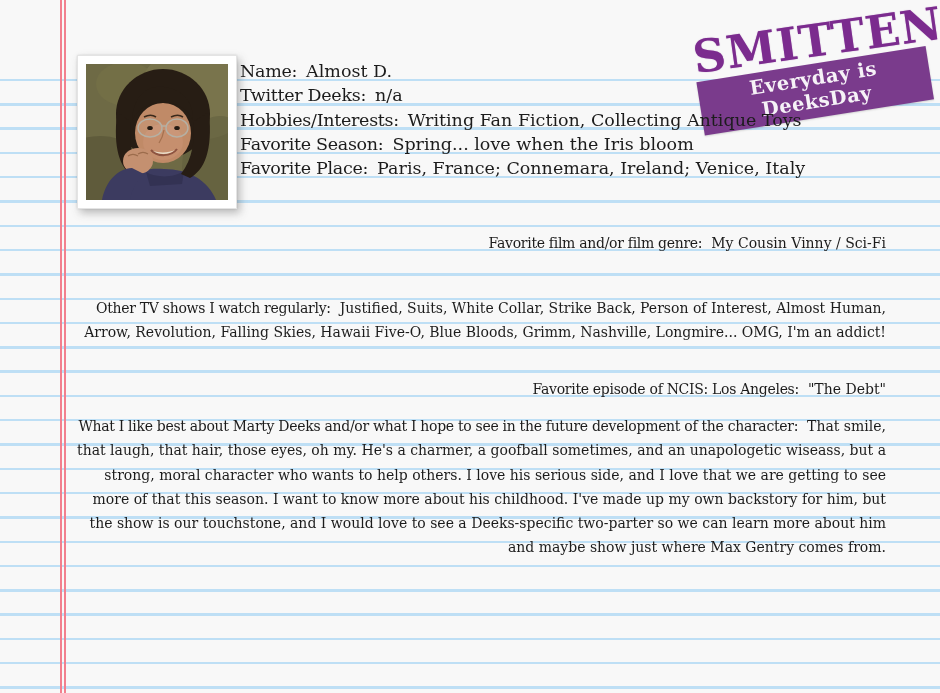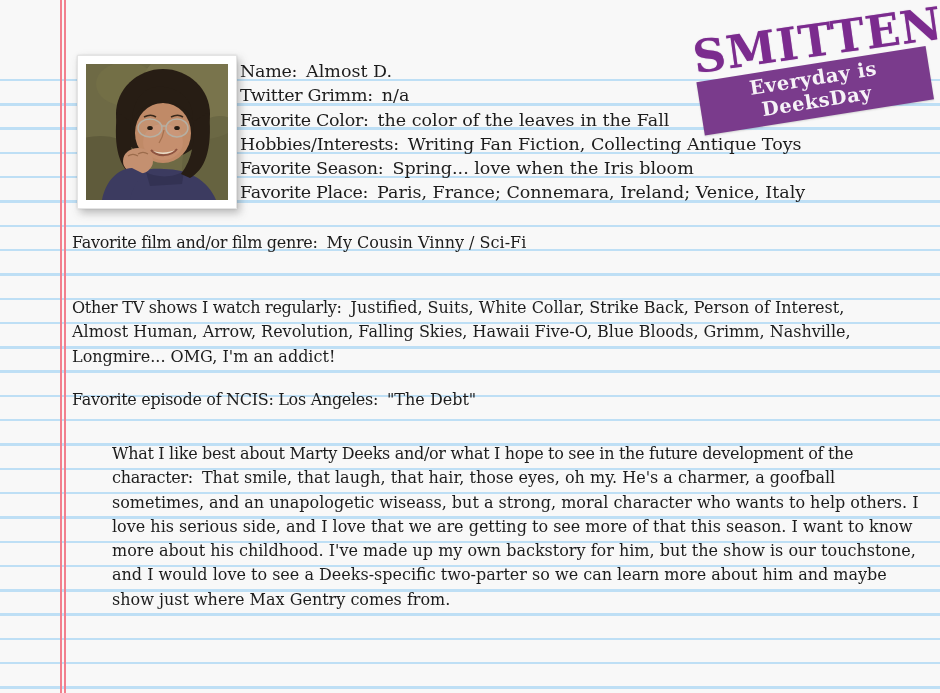--- a/index.html
+++ b/index.html
@@ -69,28 +69,29 @@
     font-weight: 400;
     letter-spacing: -0.3px;
     margin-right: 9px;
   }
 
   
   .section {
     position: absolute;
     left: 72px;
     width: 814px;
-    font-size: 16px;
+    font-size: 14px;
     line-height: 24.3px;
     margin: 0;
+    text-align: right;
   }
   .sec-a { top: 231px; }
   .sec-b { top: 280px; margin-top: 16px; }
-  .sec-c { top: 377px; margin-top: 11px; }
-  .sec-d { top: 442px; margin-left: 40px; }
+  .sec-c { top: 377px; }
+  .sec-d { top: 414px; }
 
   
   .stamp {
     position: absolute;
     top: 18px; right: 12px;
     width: 232px;
     transform: rotate(-8deg);
     transform-origin: center;
     text-align: center;
   }
@@ -166,22 +167,21 @@
 
       <ellipse cx="52" cy="97" rx="15" ry="13" fill="#c49070"></ellipse>
       <path d="M 42 92 C 45 90 49 90 52 92 M 52 90 C 55 88 59 88 62 90" stroke="#9c6c4c" stroke-width="1.2" fill="none"></path>
 
       <path d="M 16 136 C 20 116 32 105 46 104 L 58 110 C 50 118 46 126 44 136 Z" fill="#3c3b60"></path>
     </svg>
   </div>
 
   <div class="info-block">
     <div class="info-row"><span class="lbl">Name:</span><span>Almost D.</span></div>
-    <div class="info-row"><span class="lbl">Twitter Grimm:</span><span>n/a</span></div>
-    <div class="info-row"><span class="lbl">Favorite Color:</span><span>the color of the leaves in the Fall</span></div>
+    <div class="info-row"><span class="lbl">Twitter Deeks:</span><span>n/a</span></div>
     <div class="info-row"><span class="lbl">Hobbies/Interests:</span><span>Writing Fan Fiction, Collecting Antique Toys</span></div>
     <div class="info-row"><span class="lbl">Favorite Season:</span><span>Spring... love when the Iris bloom</span></div>
     <div class="info-row"><span class="lbl">Favorite Place:</span><span>Paris, France; Connemara, Ireland; Venice, Italy</span></div>
   </div>
 
   <p class="section sec-a"><span class="lbl">Favorite film and/or film genre:</span><span>My Cousin Vinny / Sci-Fi</span></p>
 
   <p class="section sec-b"><span class="lbl">Other TV shows I watch regularly:</span><span>Justified, Suits, White Collar, Strike Back, Person of Interest, Almost Human, Arrow, Revolution, Falling Skies, Hawaii Five-O, Blue Bloods, Grimm, Nashville, Longmire... OMG, I'm an addict!</span></p>
 
   <p class="section sec-c"><span class="lbl">Favorite episode of NCIS: Los Angeles:</span><span>"The Debt"</span></p>

